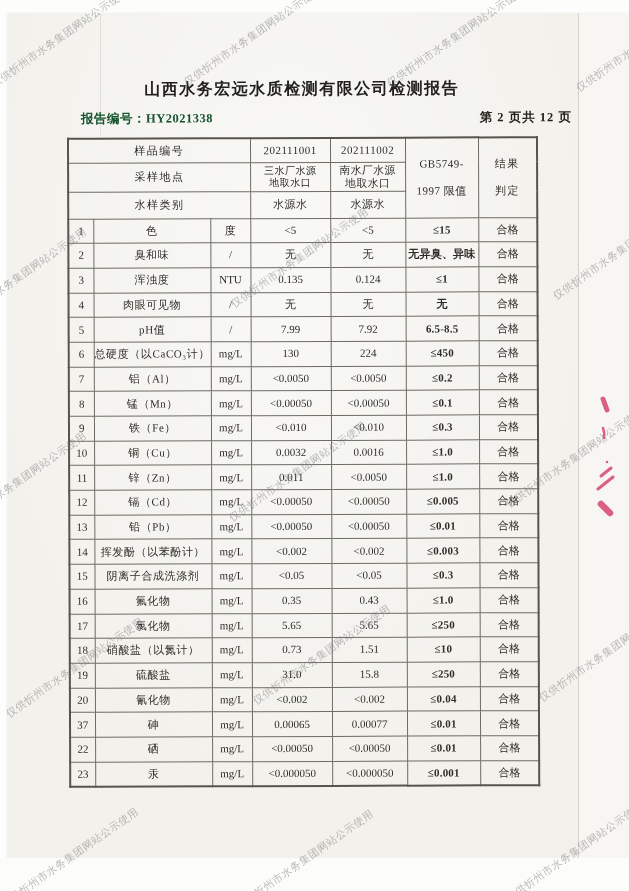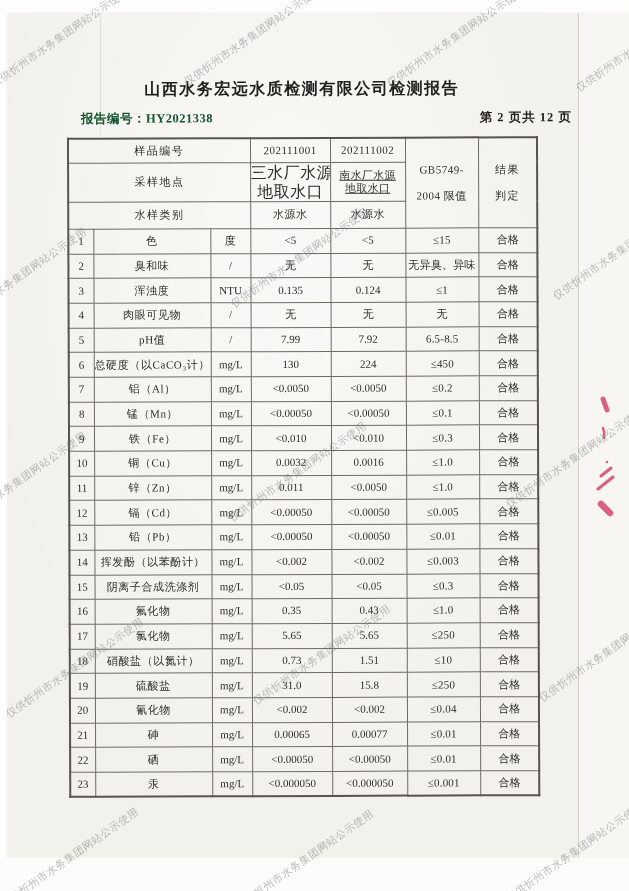--- a/index.html
+++ b/index.html
@@ -45,21 +45,21 @@
   table.report td{
     border:1px solid #6e6b64;text-align:center;vertical-align:middle;
     font-size:11px;color:#2f2d28;padding:0;line-height:1.2;
     overflow:hidden;white-space:nowrap;
   }
   thead td{font-size:11.5px;letter-spacing:1.5px;margin-left:14px;}
   thead td.val{letter-spacing:0.5px;}
   tr.h1{height:24px;} tr.h2{height:29px;} tr.h3{height:27px;}
   tbody tr{height:24.7px;}
   td.name{text-align:left;padding-left:6px;font-size:10.5px;letter-spacing:0.6px;}
-  td.lim{font-size:10.3px;letter-spacing:0.2px;}
+  td.lim{font-size:10.3px;letter-spacing:0.2px;font-weight:bold;}
   td.unit{font-size:10.5px;}
   .wm{
     position:absolute;white-space:nowrap;pointer-events:none;
     font-family:"Liberation Sans","DejaVu Sans",sans-serif;
     font-size:10.5px;color:rgba(122,122,122,0.52);letter-spacing:0.5px;
     transform:translate(-50%,-50%) rotate(-35deg);
     z-index:5;
   }
   .red-marks{position:absolute;left:560px;top:393px;z-index:4;opacity:0.88;}
   .bottom-band{
@@ -89,34 +89,34 @@
         <col style="width:73px">
         <col style="width:59px">
     </colgroup>
     <thead>
       <tr class="h1">
         <td colspan="3">样品编号</td>
         <td class="val">202111001</td>
         <td class="val">202111002</td>
         <td rowspan="3" class="val">
           <span>GB5749-</span><br><br>
-          <span>2004 限值</span>
+          <span>1997 限值</span>
         </td>
         <td rowspan="3">
           <span>结果</span><br><br>
           <span>判定</span>
         </td>
       </tr>
       <tr class="h2">
         <td colspan="3">采样地点</td>
-        <td class="val" style="font-size:16px;letter-spacing:0.5px;">
+        <td class="val" style="font-size:10px;letter-spacing:0.5px;">
           <span>三水厂水源</span><br>
           <span>地取水口</span>
         </td>
-        <td class="val" style="font-size:10.8px;letter-spacing:0.5px;text-decoration:underline;">
+        <td class="val" style="font-size:10.8px;letter-spacing:0.5px;">
           <span>南水厂水源</span><br>
           <span>地取水口</span>
         </td>
       </tr>
       <tr class="h3">
         <td colspan="3">水样类别</td>
         <td class="val">水源水</td>
         <td class="val">水源水</td>
       </tr>
     </thead>
@@ -295,21 +295,21 @@
         <tr>
           <td>20</td>
           <td class="name">氰化物</td>
           <td class="unit">mg/L</td>
           <td>&lt;0.002</td>
           <td>&lt;0.002</td>
           <td class="lim">≤0.04</td>
           <td>合格</td>
         </tr>
         <tr>
-          <td>21</td>
+          <td>37</td>
           <td class="name">砷</td>
           <td class="unit">mg/L</td>
           <td>0.00065</td>
           <td>0.00077</td>
           <td class="lim">≤0.01</td>
           <td>合格</td>
         </tr>
         <tr>
           <td>22</td>
           <td class="name">硒</td>

